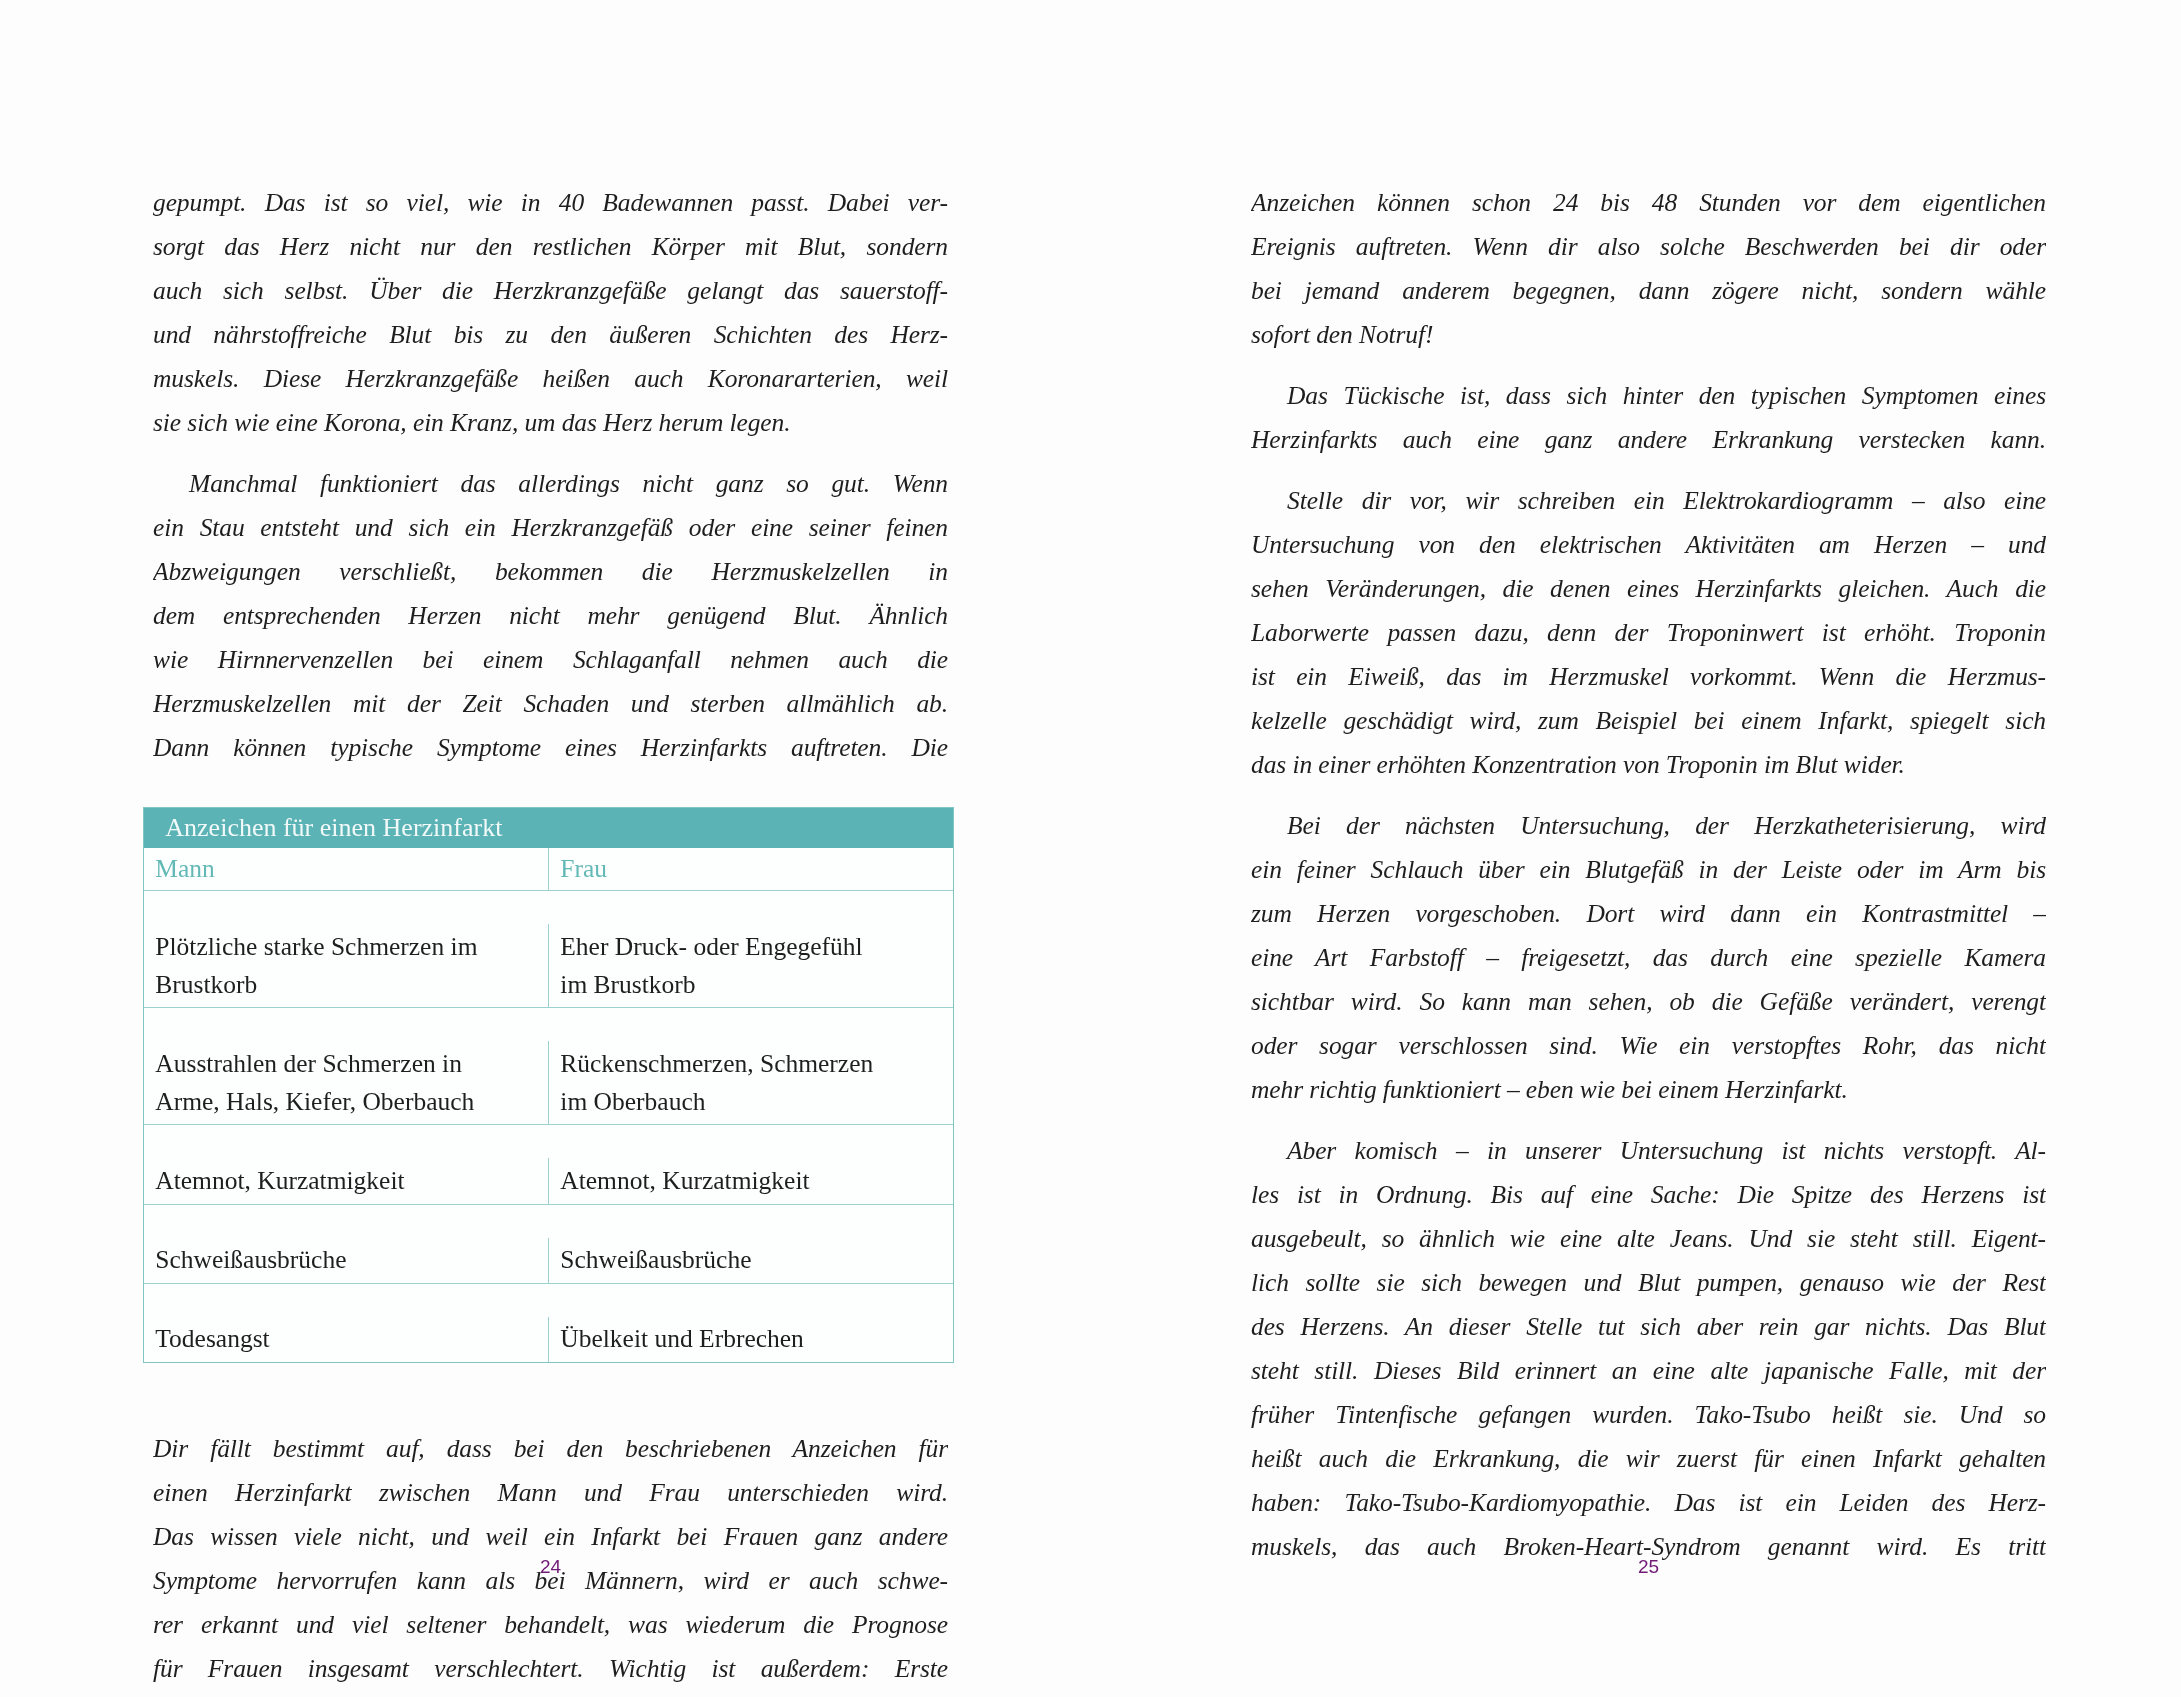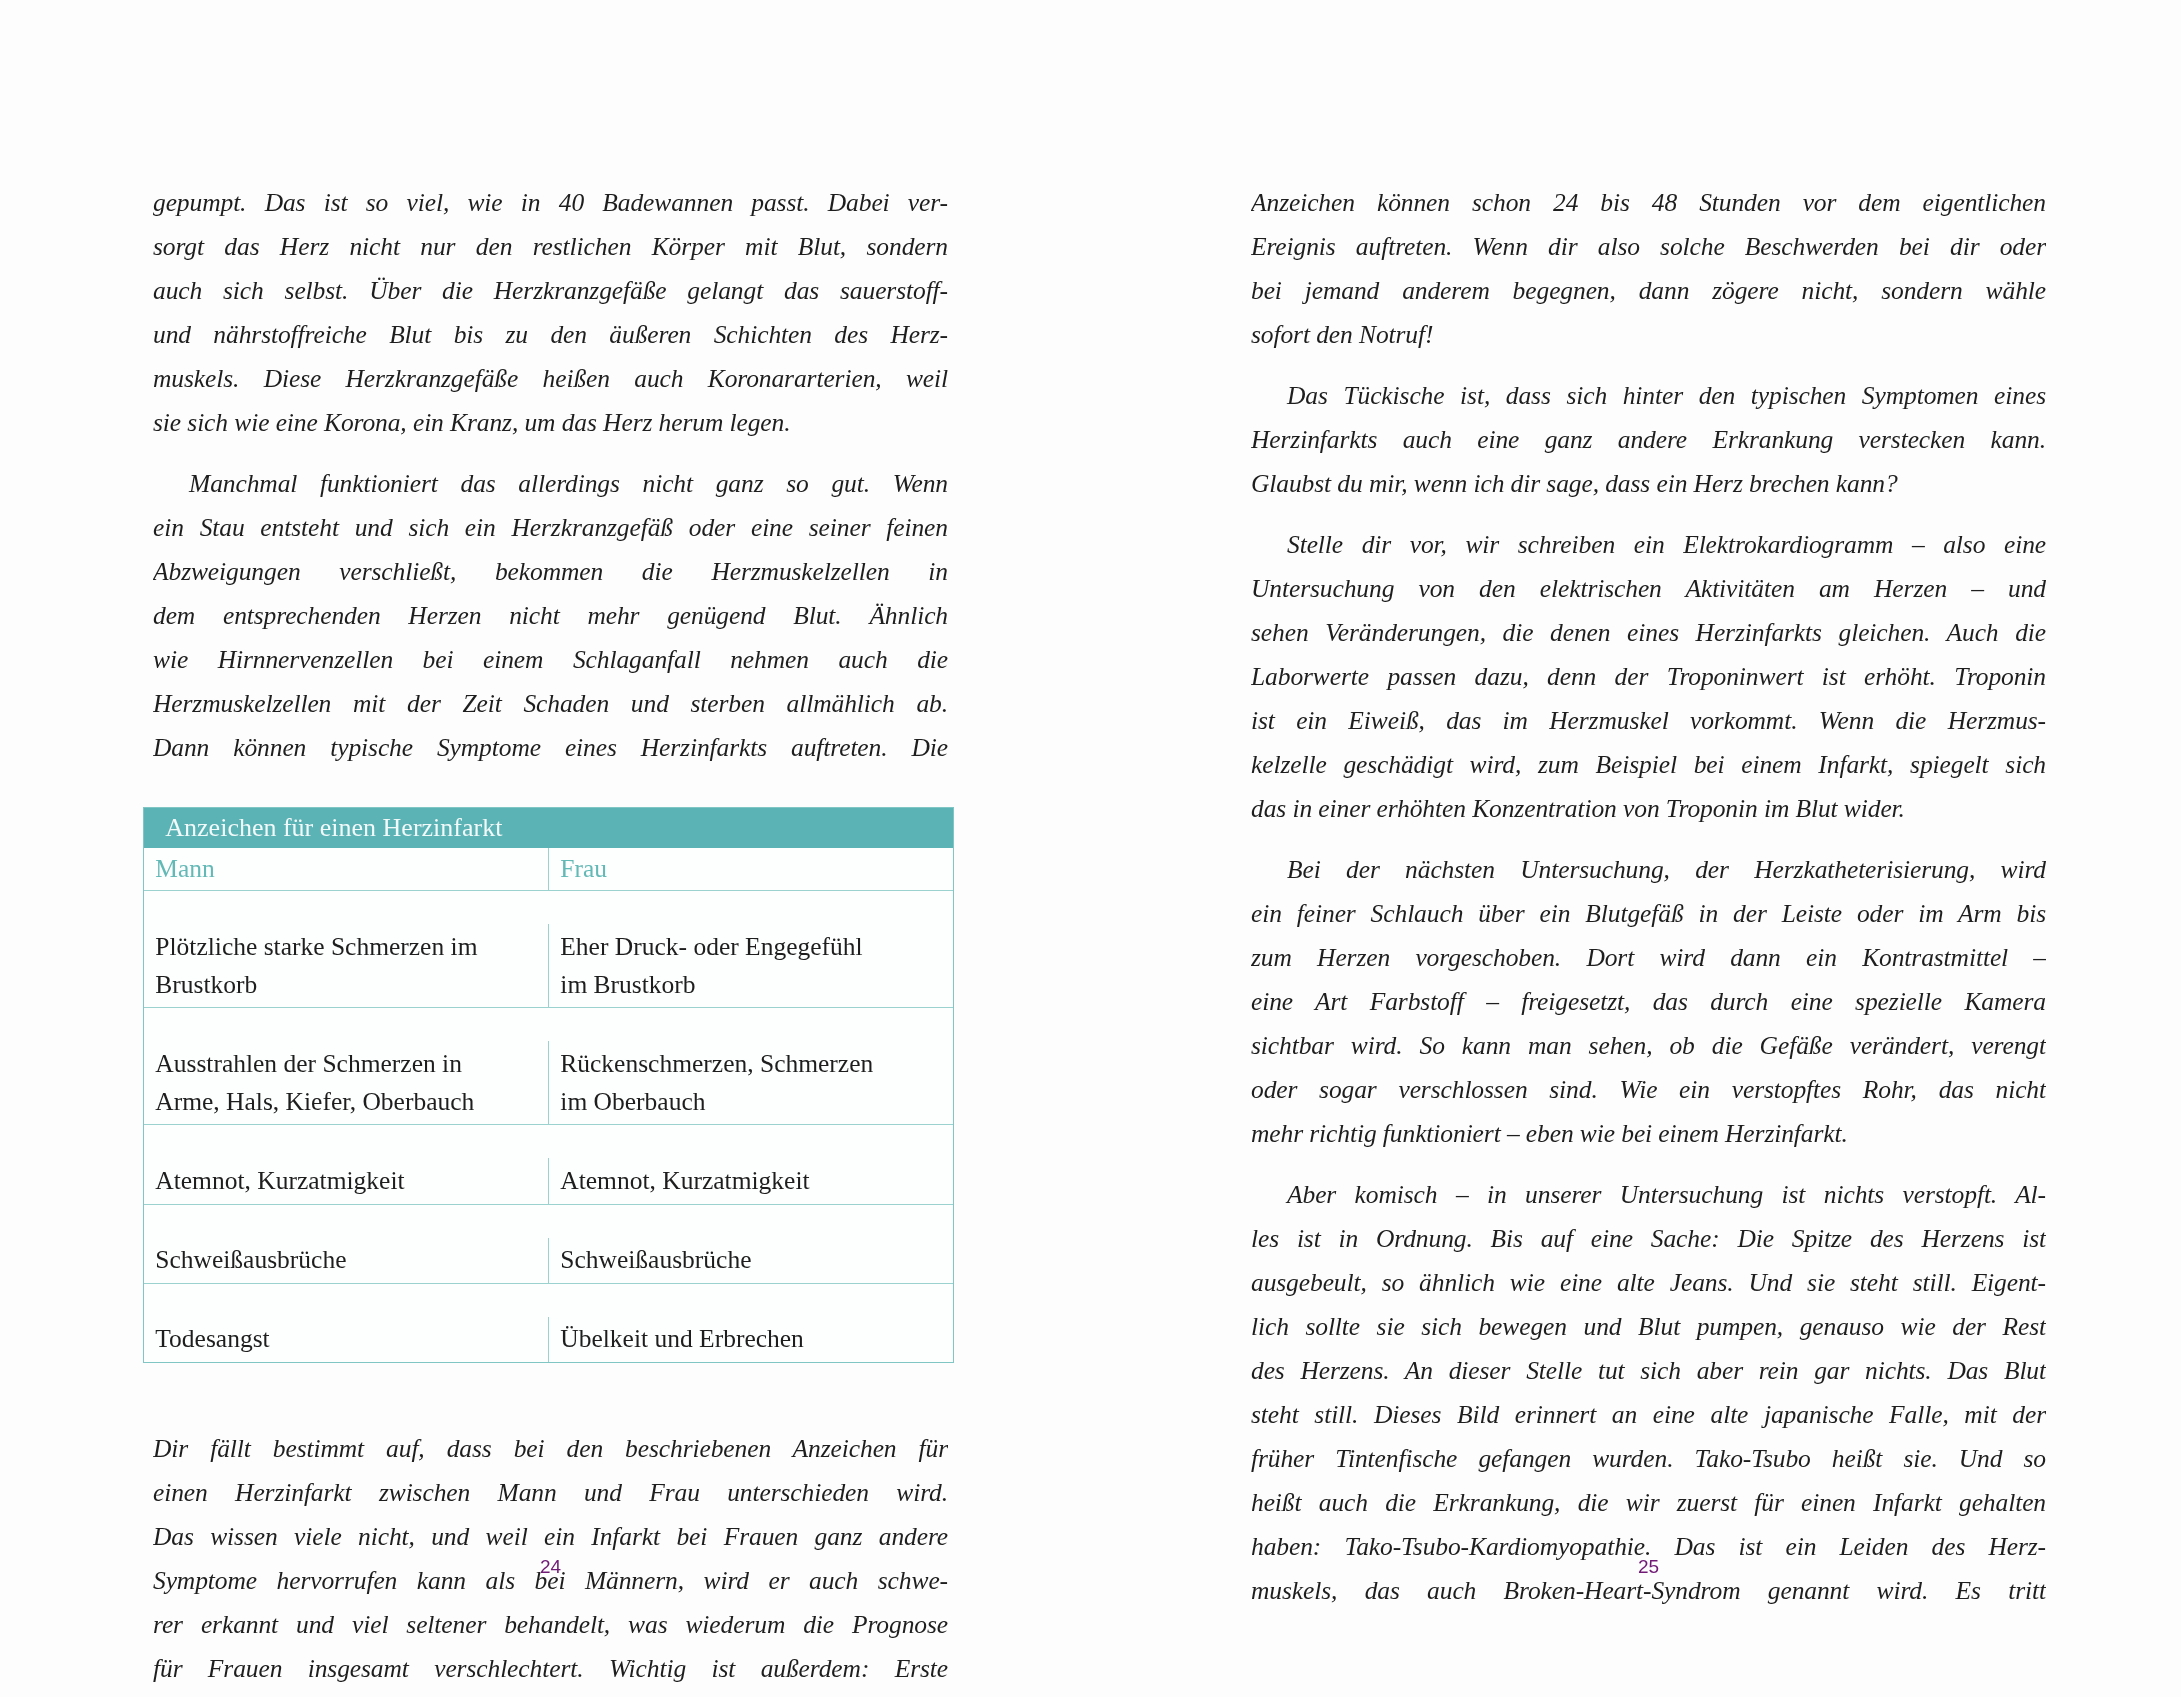--- a/index.html
+++ b/index.html
@@ -153,21 +153,20 @@
     <div>
         <div class="para">
           <div class="ln">Anzeichen können schon 24 bis 48 Stunden vor dem eigentlichen</div>
           <div class="ln">Ereignis auftreten. Wenn dir also solche Beschwerden bei dir oder</div>
           <div class="ln">bei jemand anderem begegnen, dann zögere nicht, sondern wähle</div>
           <div class="ln last">sofort den Notruf!</div>
         </div>
         <div class="para indent">
           <div class="ln">Das Tückische ist, dass sich hinter den typischen Symptomen eines</div>
           <div class="ln">Herzinfarkts auch eine ganz andere Erkrankung verstecken kann.</div>
-          <div class="ln last">Glaubst du mir, wenn ich dir sage, dass ein Herz brechen kann?</div>
         </div>
         <div class="para indent">
           <div class="ln">Stelle dir vor, wir schreiben ein Elektrokardiogramm – also eine</div>
           <div class="ln">Untersuchung von den elektrischen Aktivitäten am Herzen – und</div>
           <div class="ln">sehen Veränderungen, die denen eines Herzinfarkts gleichen. Auch die</div>
           <div class="ln">Laborwerte passen dazu, denn der Troponinwert ist erhöht. Troponin</div>
           <div class="ln">ist ein Eiweiß, das im Herzmuskel vorkommt. Wenn die Herzmus-</div>
           <div class="ln">kelzelle geschädigt wird, zum Beispiel bei einem Infarkt, spiegelt sich</div>
           <div class="ln last">das in einer erhöhten Konzentration von Troponin im Blut wider.</div>
         </div>

